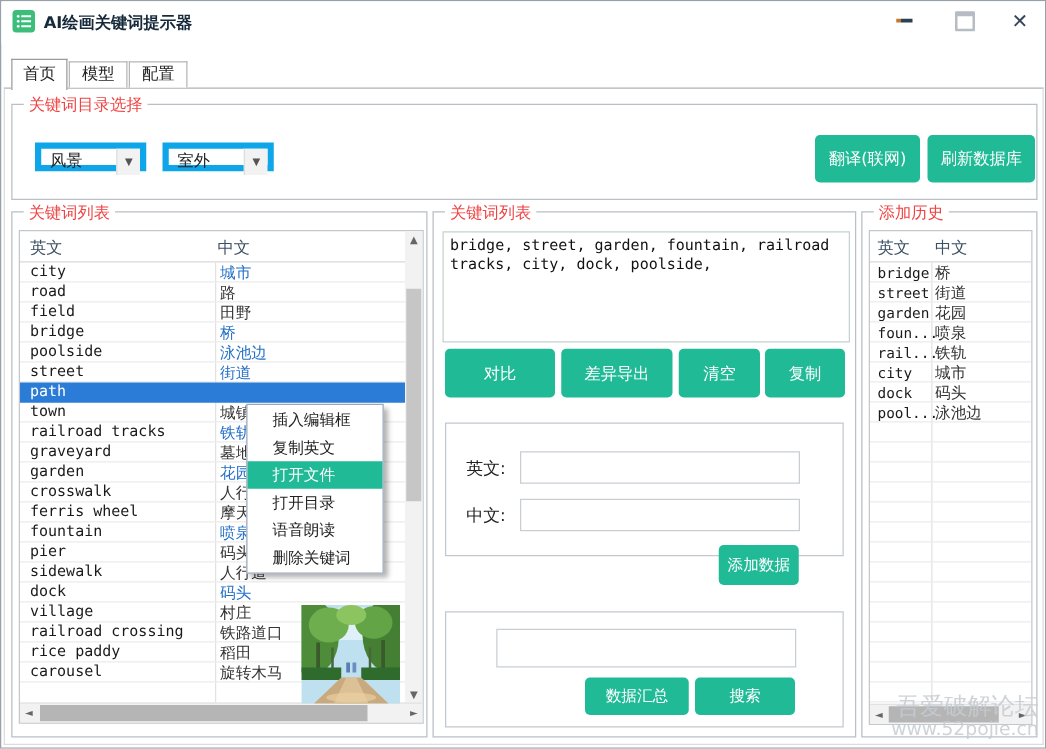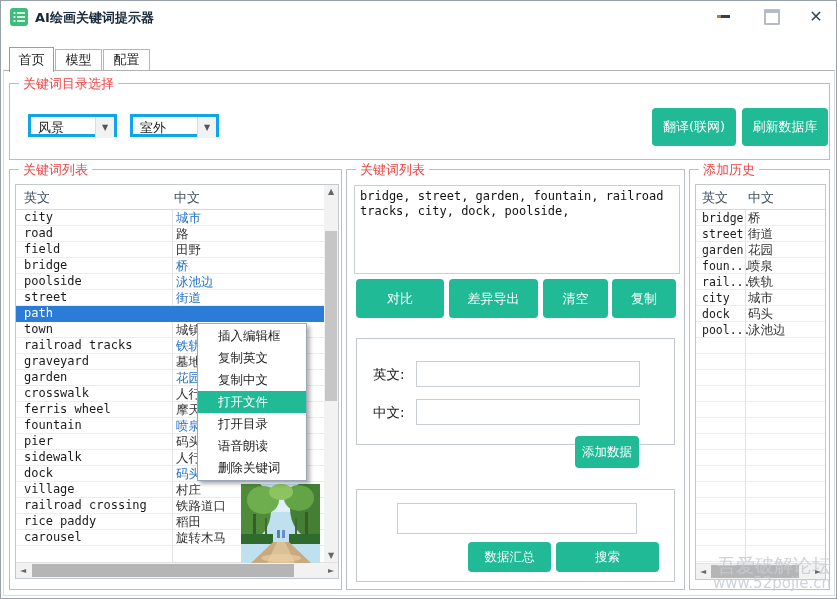--- a/index.html
+++ b/index.html
@@ -24,21 +24,21 @@
          font-size:13px; text-align:center; line-height:20px; color:#222; cursor:pointer; z-index:2; }
   .tab.active { top:46px; height:25px; line-height:24px; z-index:4; border-color:#9c9c9c; }
   .tabline { position:absolute; left:2px; top:69px; width:832px; height:526px;
              border:1px solid #dcdcdc; border-top-color:#b2b2b2; z-index:1; }
 
   
   .gb { position:absolute; border:1px solid #b9bfc4; background:#fff; z-index:2; }
   .gb > .gb-label { position:absolute; top:-9px; left:9px; background:#fff; padding:0 4px; font-size:13px; color:#ef4444; }
 
   
-  .combo { position:absolute; height:23px; background:#fff; border:3px solid #0ea5e9; font-size:13px; color:#222;
+  .combo { position:absolute; height:23px; background:#fff; border:5px solid #0ea5e9; font-size:13px; color:#222;
            line-height:21px; padding-left:7px; cursor:pointer; }
   .combo .arrow { position:absolute; right:0; top:0; width:19px; height:21px; background:#f2f2f2; border-left:1px solid #ddd;
                   color:#555; font-size:8px; text-align:center; line-height:21px; }
   .btn { position:absolute; background:#21ba97; color:#fff; border:none; border-radius:4px; font-size:13px;
          font-family:inherit; cursor:pointer; }
 
   
   .list { position:absolute; background:#fff; border:1px solid #c3c8cd; overflow:hidden; }
   .list-head { position:relative; height:25px; border-bottom:1px solid #d9d9d9; font-size:13px; color:#3c5064; }
   .list-head .h-en { position:absolute; left:8px; top:4px; }
@@ -237,21 +237,20 @@
         <span class="sb-arrow" style="left:0;">◄</span>
         <span class="sb-thumb" style="left:16px;width:262px;"></span>
         <span class="sb-arrow" style="right:0;">►</span>
       </div>
     </div>
   </div>
 
   <div class="ctx-menu" id="ctx-menu">
       <div class="ctx-item">插入编辑框</div>
       <div class="ctx-item">复制英文</div>
-      <div class="ctx-item">复制中文</div>
       <div class="ctx-item hl">打开文件</div>
       <div class="ctx-item">打开目录</div>
       <div class="ctx-item">语音朗读</div>
       <div class="ctx-item">删除关键词</div>
     </div>
 
   <div class="thumb">
     <svg width="79" height="79" viewBox="0 0 79 79">
       <rect width="79" height="79" fill="#bfe0ef"></rect>
       <rect x="30" y="2" width="22" height="26" fill="#dff0f8"></rect>
@@ -287,21 +286,21 @@
       <span class="fld-label" style="left:16px;top:27px;">英文:</span>
       <input class="fld-input" style="left: 59px; top: 22px; width: 224px; height: 26px;" value="">
       <span class="fld-label" style="left:16px;top:65px;">中文:</span>
       <input class="fld-input" style="left: 59px; top: 60px; width: 224px; height: 26px;" value="">
       <button class="btn" style="left:218px;top:97px;width:64px;height:32px;font-size:12.5px;">添加数据</button>
     </div>
 
     <div class="panel" style="left:9px;top:319px;width:319px;height:93px;">
       <input class="fld-input" style="left: 40px; top: 13px; width: 240px; height: 31px;" value="">
       <button class="btn" style="left:111px;top:52px;width:83px;height:30px;font-size:12.5px;">数据汇总</button>
-      <button class="btn" style="left:199px;top:52px;width:103px;height:30px;font-size:12.5px;">搜索</button>
+      <button class="btn" style="left:199px;top:52px;width:80px;height:30px;font-size:12.5px;">搜索</button>
     </div>
   </div>
 
   <div class="gb" style="left:688px;top:168px;width:141px;height:421px;">
     <span class="gb-label">添加历史</span>
     <div class="list" style="left:5px;top:14px;width:131px;height:396px;">
       <div class="list-head">
         <span class="h-en" style="left:6px;">英文</span>
         <span class="h-en" style="left:52px;">中文</span>
       </div>

